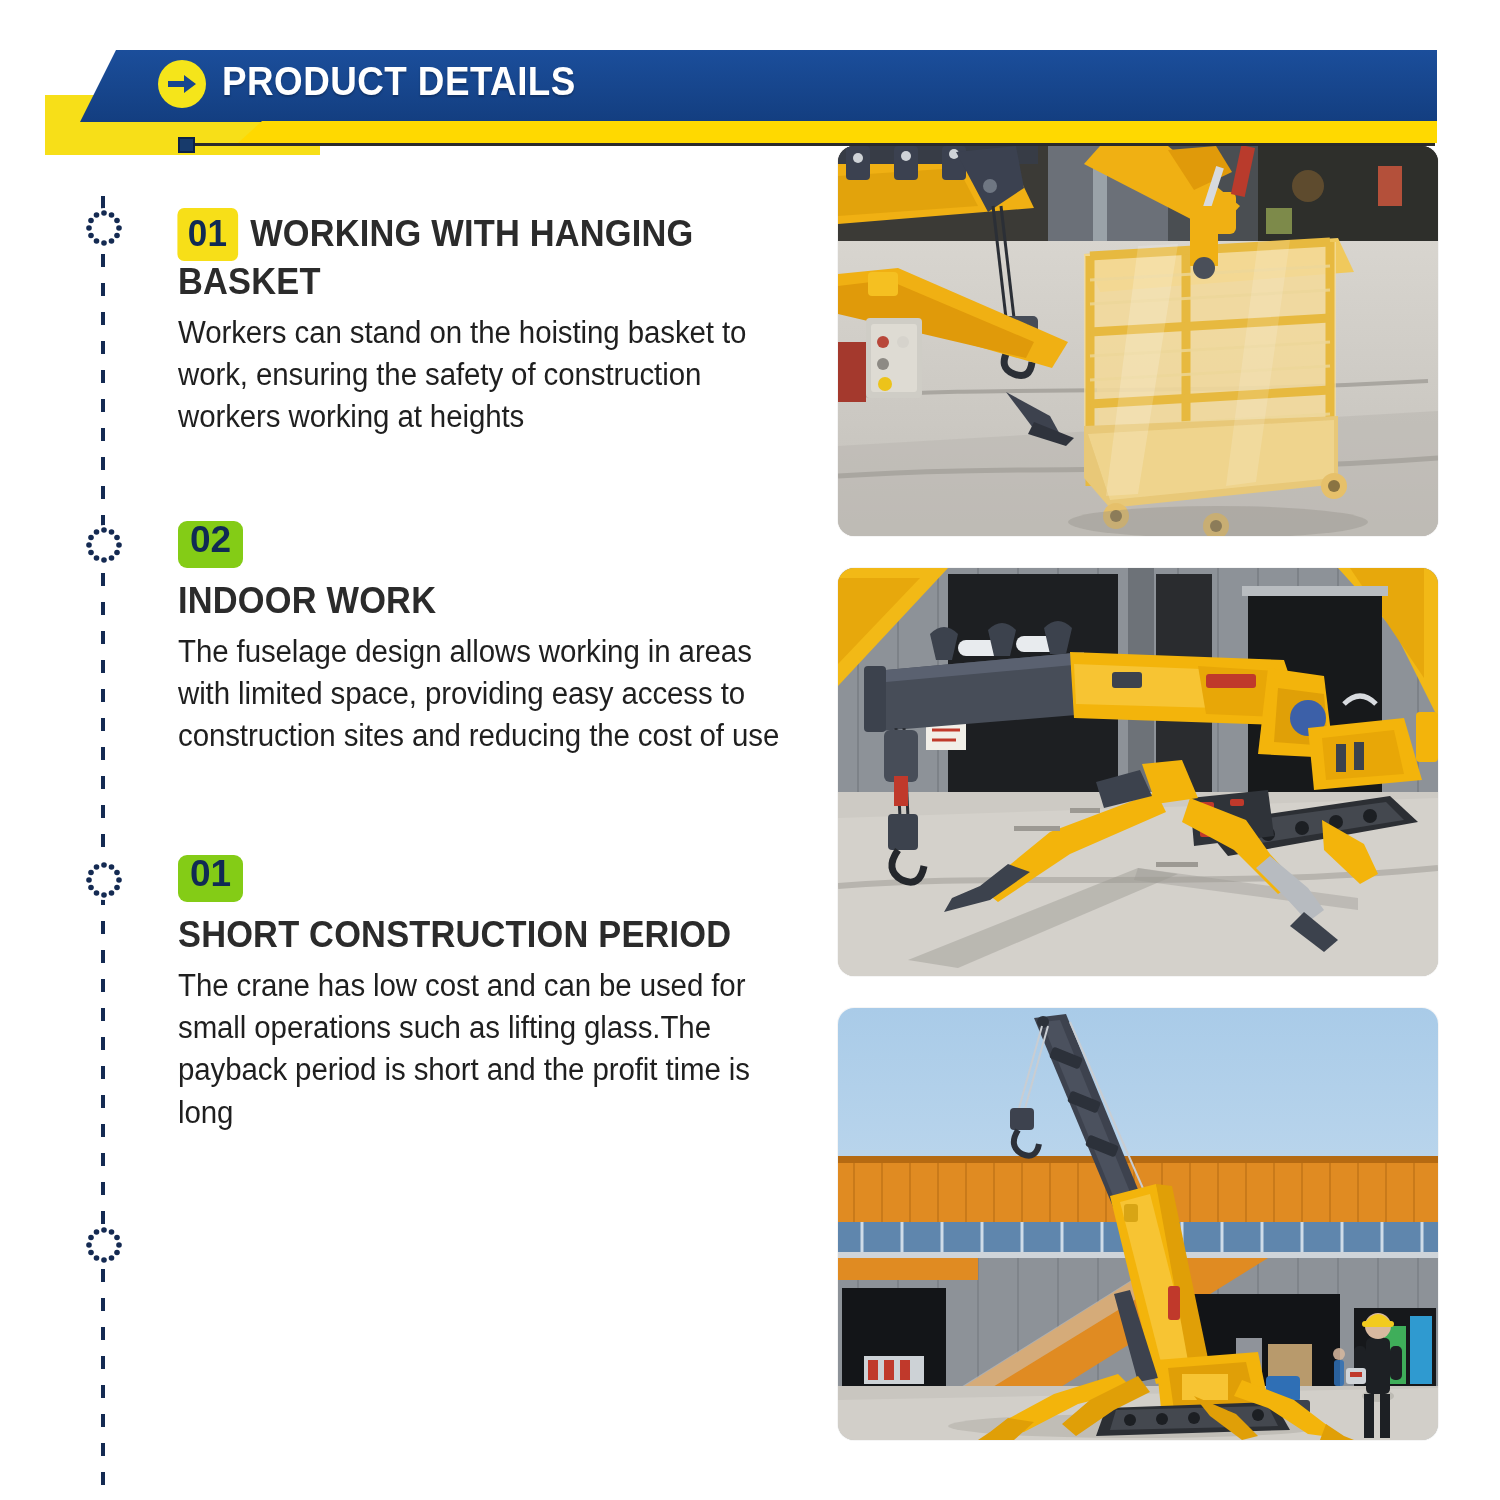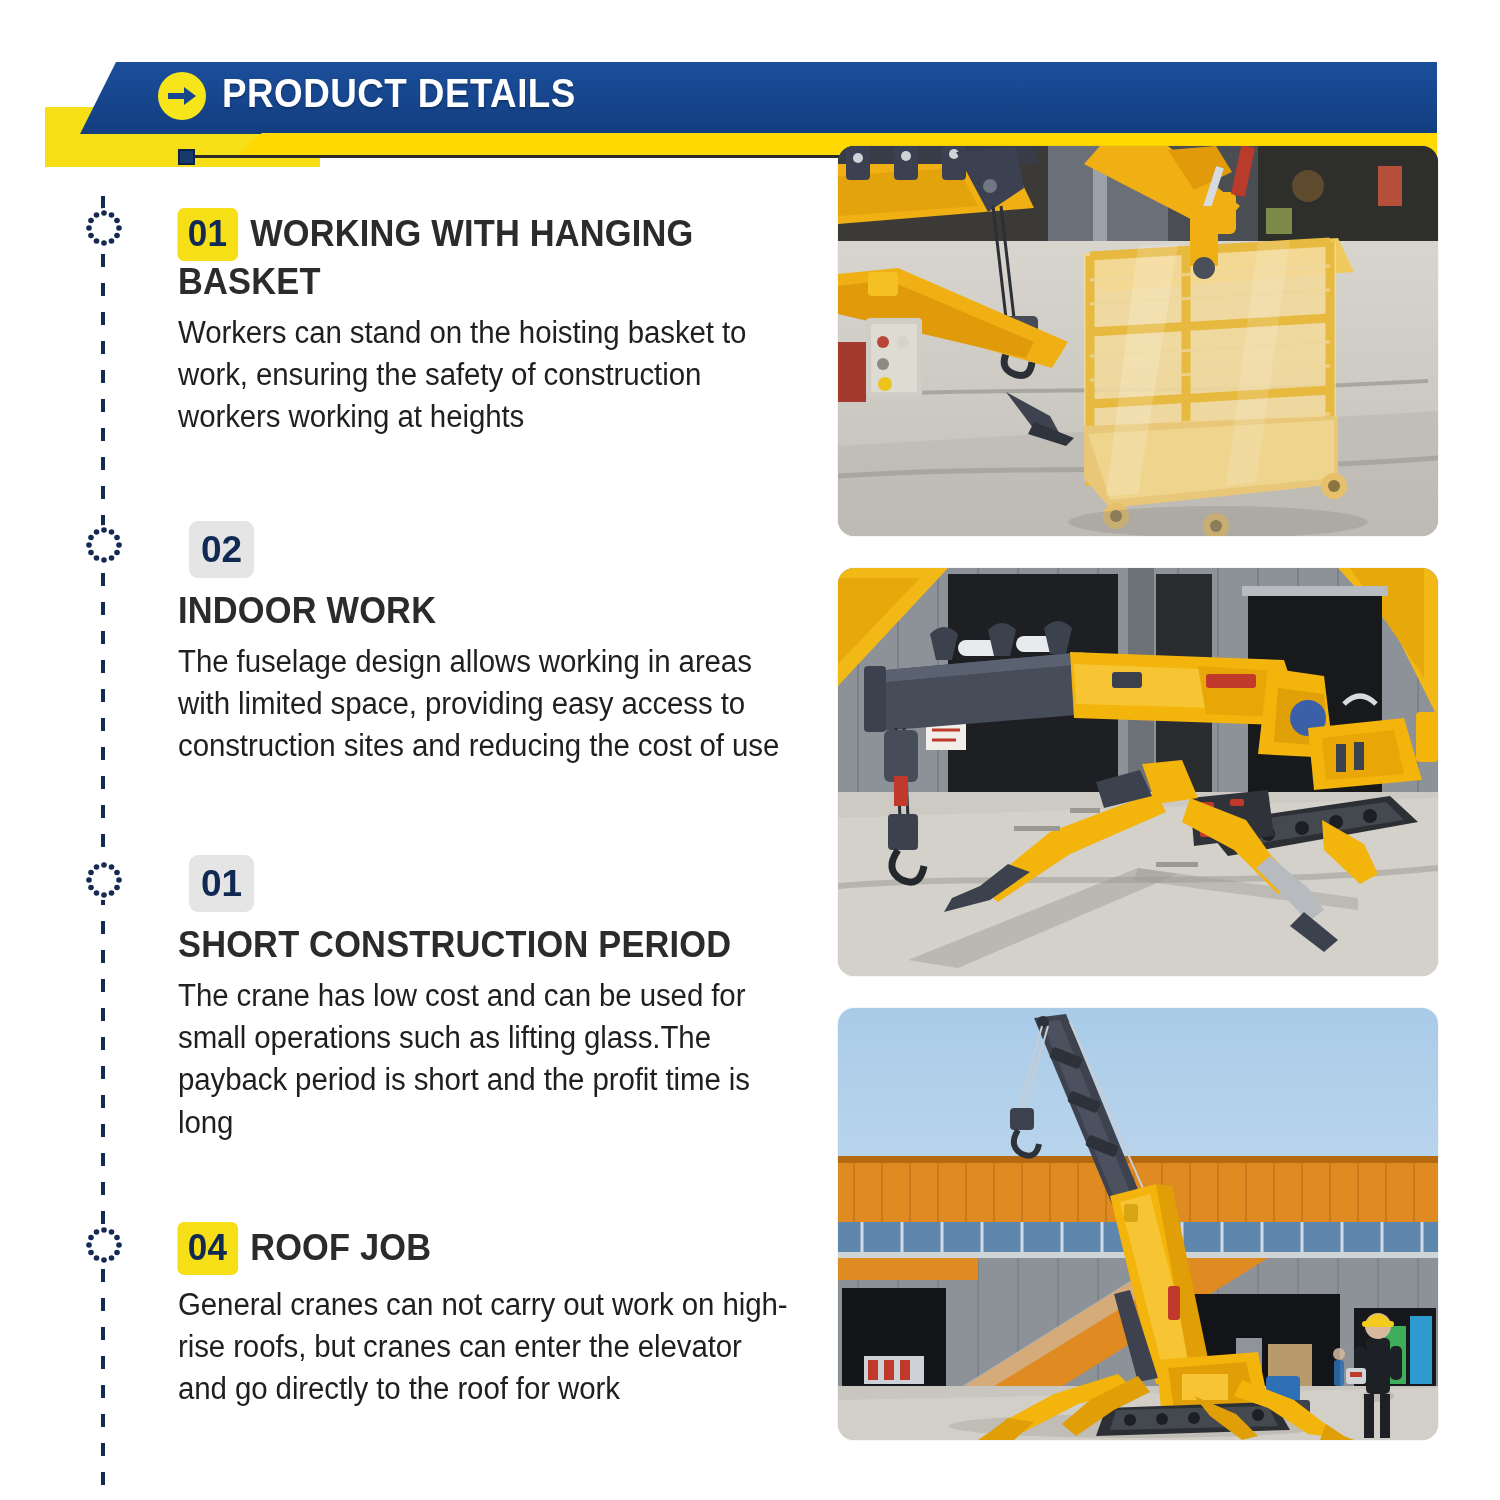--- a/index.html
+++ b/index.html
@@ -6,21 +6,21 @@
   body{
     width:1500px;height:1500px;
     background:#ffffff;
     font-family:"Liberation Sans",sans-serif;
     overflow:hidden;
     position:relative;
   }
   .page{position:relative;width:1500px;height:1500px;background:#fff;}
 
   
-  .banner{position:absolute;left:0;top:12px;width:1317px;height:170px;}
+  .banner{position:absolute;left:0;top:0;width:1317px;height:170px;}
   .banner-yellow-block{
     position:absolute;left:45px;top:95px;width:275px;height:60px;
     background:#f7df18;
   }
   .banner-blue-shade{
     position:absolute;left:80px;top:50px;width:1357px;height:72px;
     background:linear-gradient(180deg,#1b4e9b 0%,#133e80 100%);
     clip-path:polygon(36px 0,100% 0,100% 100%,0 100%);
   }
   .banner-yellow-strip{
@@ -81,25 +81,24 @@
   .sec-head.wrap{white-space:normal;}
   .num{
     display:inline-block;background:#f7df18;color:#102a54;
     font-weight:bold;font-size:37px;line-height:1;
     padding:7px 11px 9px 11px;border-radius:7px;
     margin-right:14px;vertical-align:baseline;
     font-family:"Liberation Sans",sans-serif;
     transform:scaleX(1.02);
   }
   .num-block{
-    display:inline-block;background:#e5e5e5;color:#102a54;
+    display:inline-block;background:#84cc16;color:#102a54;
     font-weight:bold;font-size:37px;line-height:1;
-    padding:10px 12px 10px 12px;border-radius:9px;
+    padding:0 12px 10px 12px;border-radius:9px;
     font-family:"Liberation Sans",sans-serif;
-    margin-left:11px;
   }
   .sec-title-line{margin-top:4px;}
   .sec-body{
     font-size:31px;color:#1f1f1f;line-height:1.36;
     margin-top:9px;letter-spacing:-0.1px;
     font-family:"Liberation Sans",sans-serif;
     transform:scaleX(0.95);transform-origin:left top;
   }
 
   
@@ -223,24 +222,20 @@
       <div class="sec-head sec-title-line" style="margin-top:12px;">INDOOR WORK</div>
       <div class="sec-body">The fuselage design allows working in areas with limited space, providing easy access to construction sites and reducing the cost of use</div>
     </div>
 
     <div class="sec" style="top:855px;">
       <div><span class="num-block">01</span></div>
       <div class="sec-head wrap sec-title-line" style="margin-top:12px;">SHORT CONSTRUCTION PERIOD</div>
       <div class="sec-body">The crane has low cost and can be used for small operations such as lifting glass.The payback period is short and the profit time is long</div>
     </div>
 
-    <div class="sec" style="top:1222px;">
-      <div class="sec-head"><span class="num">04</span><span>ROOF JOB</span></div>
-      <div class="sec-body">General cranes can not carry out work on high-rise roofs, but cranes can enter the elevator and go directly to the roof for work</div>
-    </div>
   </div>
 
   <div class="photo" style="left:838px;top:146px;width:600px;height:390px;">
     <svg viewBox="0 0 600 390" preserveAspectRatio="none">
       <defs>
         <linearGradient id="grd1" x1="0" y1="0" x2="0" y2="1">
           <stop offset="0" stop-color="#d8d5cf"></stop>
             <stop offset="1" stop-color="#c3c0ba"></stop>
         </linearGradient>
       </defs>

